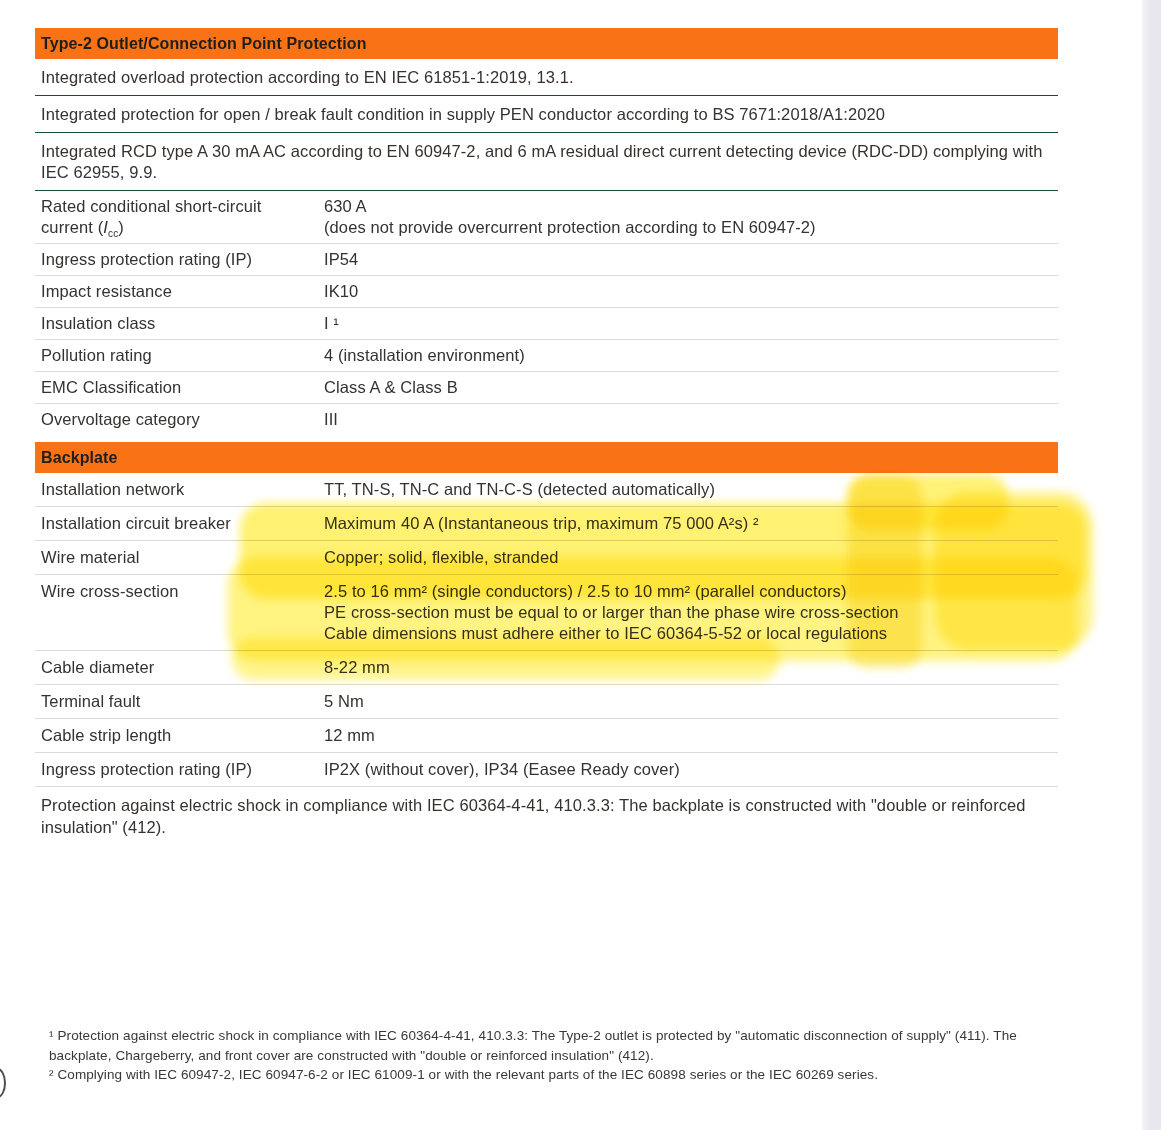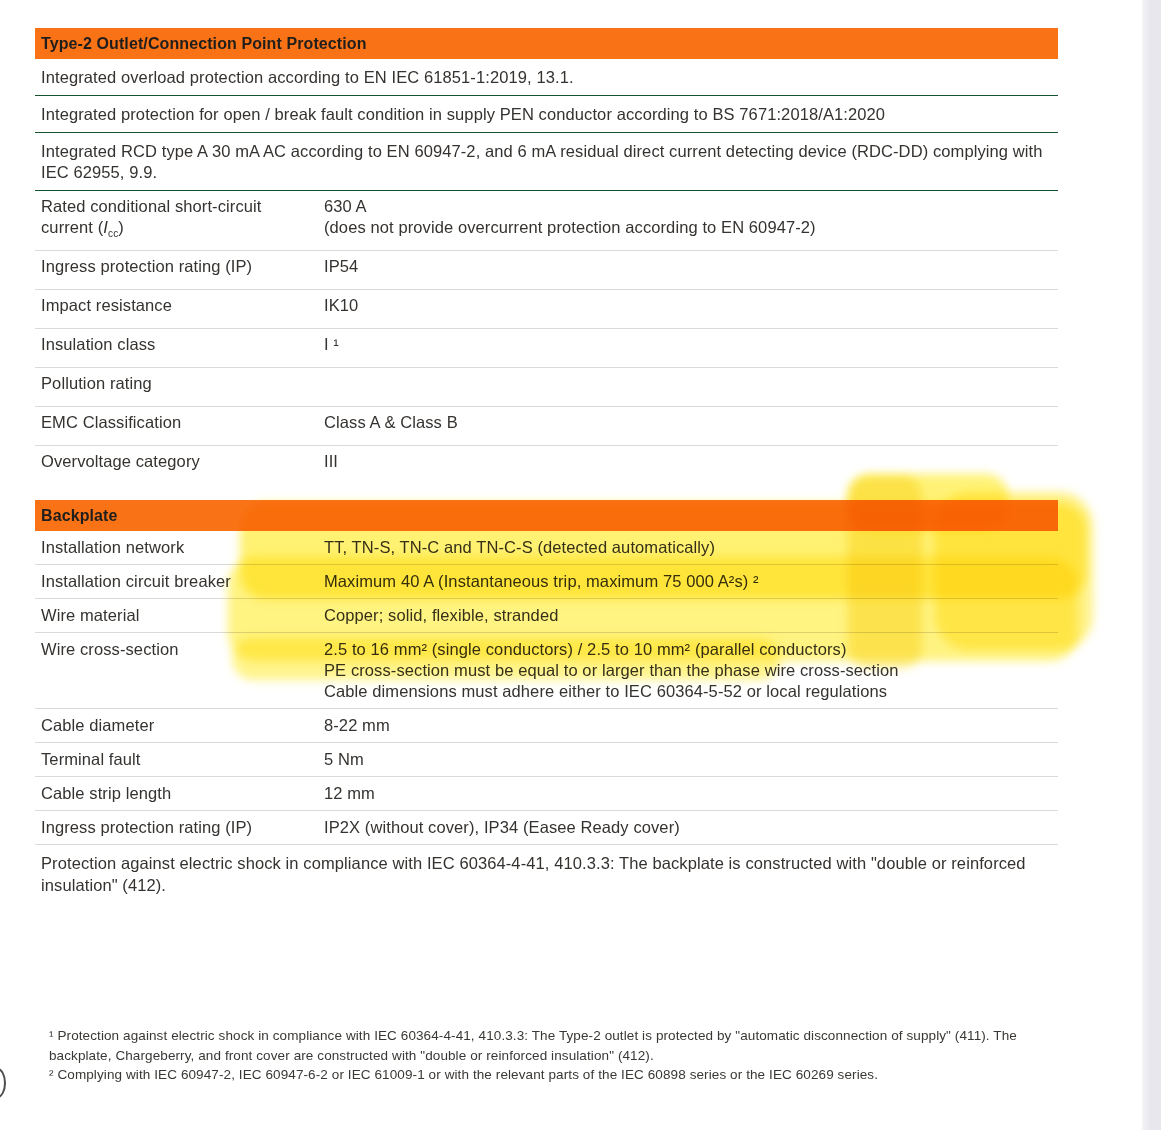--- a/index.html
+++ b/index.html
@@ -23,30 +23,30 @@
   }
   .section-header {
     background: #f97316;
     height: 31px;
     line-height: 31px;
     font-weight: bold;
     font-size: 16px;
     color: #1f1e1c;
     padding-left: 6px;
   }
-  .section-header.backplate { margin-top: 16px; }
+  .section-header.backplate { margin-top: 7px; }
   .note-row {
     padding: 8px 0 7px 6px;
     line-height: 21px;
     border-bottom: 1px solid #14532d;
   }
   .spec-row {
     display: flex;
     align-items: flex-start;
-    padding: 5px 0 12px 0;
+    padding: 5px 0 5px 0;
     line-height: 21px;
     border-bottom: 1px solid #dcdad9;
   }
   .spec-row.no-border { border-bottom: none; }
   .spec-row .label {
     flex: 0 0 289px;
     padding-left: 6px;
     padding-right: 14px;
   }
   .spec-row .value { flex: 1; padding-right: 6px; }
@@ -120,20 +120,21 @@
     <div class="spec-row">
       <div class="label">Impact resistance</div>
       <div class="value">IK10</div>
     </div>
     <div class="spec-row">
       <div class="label">Insulation class</div>
       <div class="value">I ¹</div>
     </div>
     <div class="spec-row">
       <div class="label">Pollution rating</div>
+      <div class="value">4 (installation environment)</div>
     </div>
     <div class="spec-row">
       <div class="label">EMC Classification</div>
       <div class="value">Class A &amp; Class B</div>
     </div>
     <div class="spec-row no-border">
       <div class="label">Overvoltage category</div>
       <div class="value">III</div>
     </div>
 

